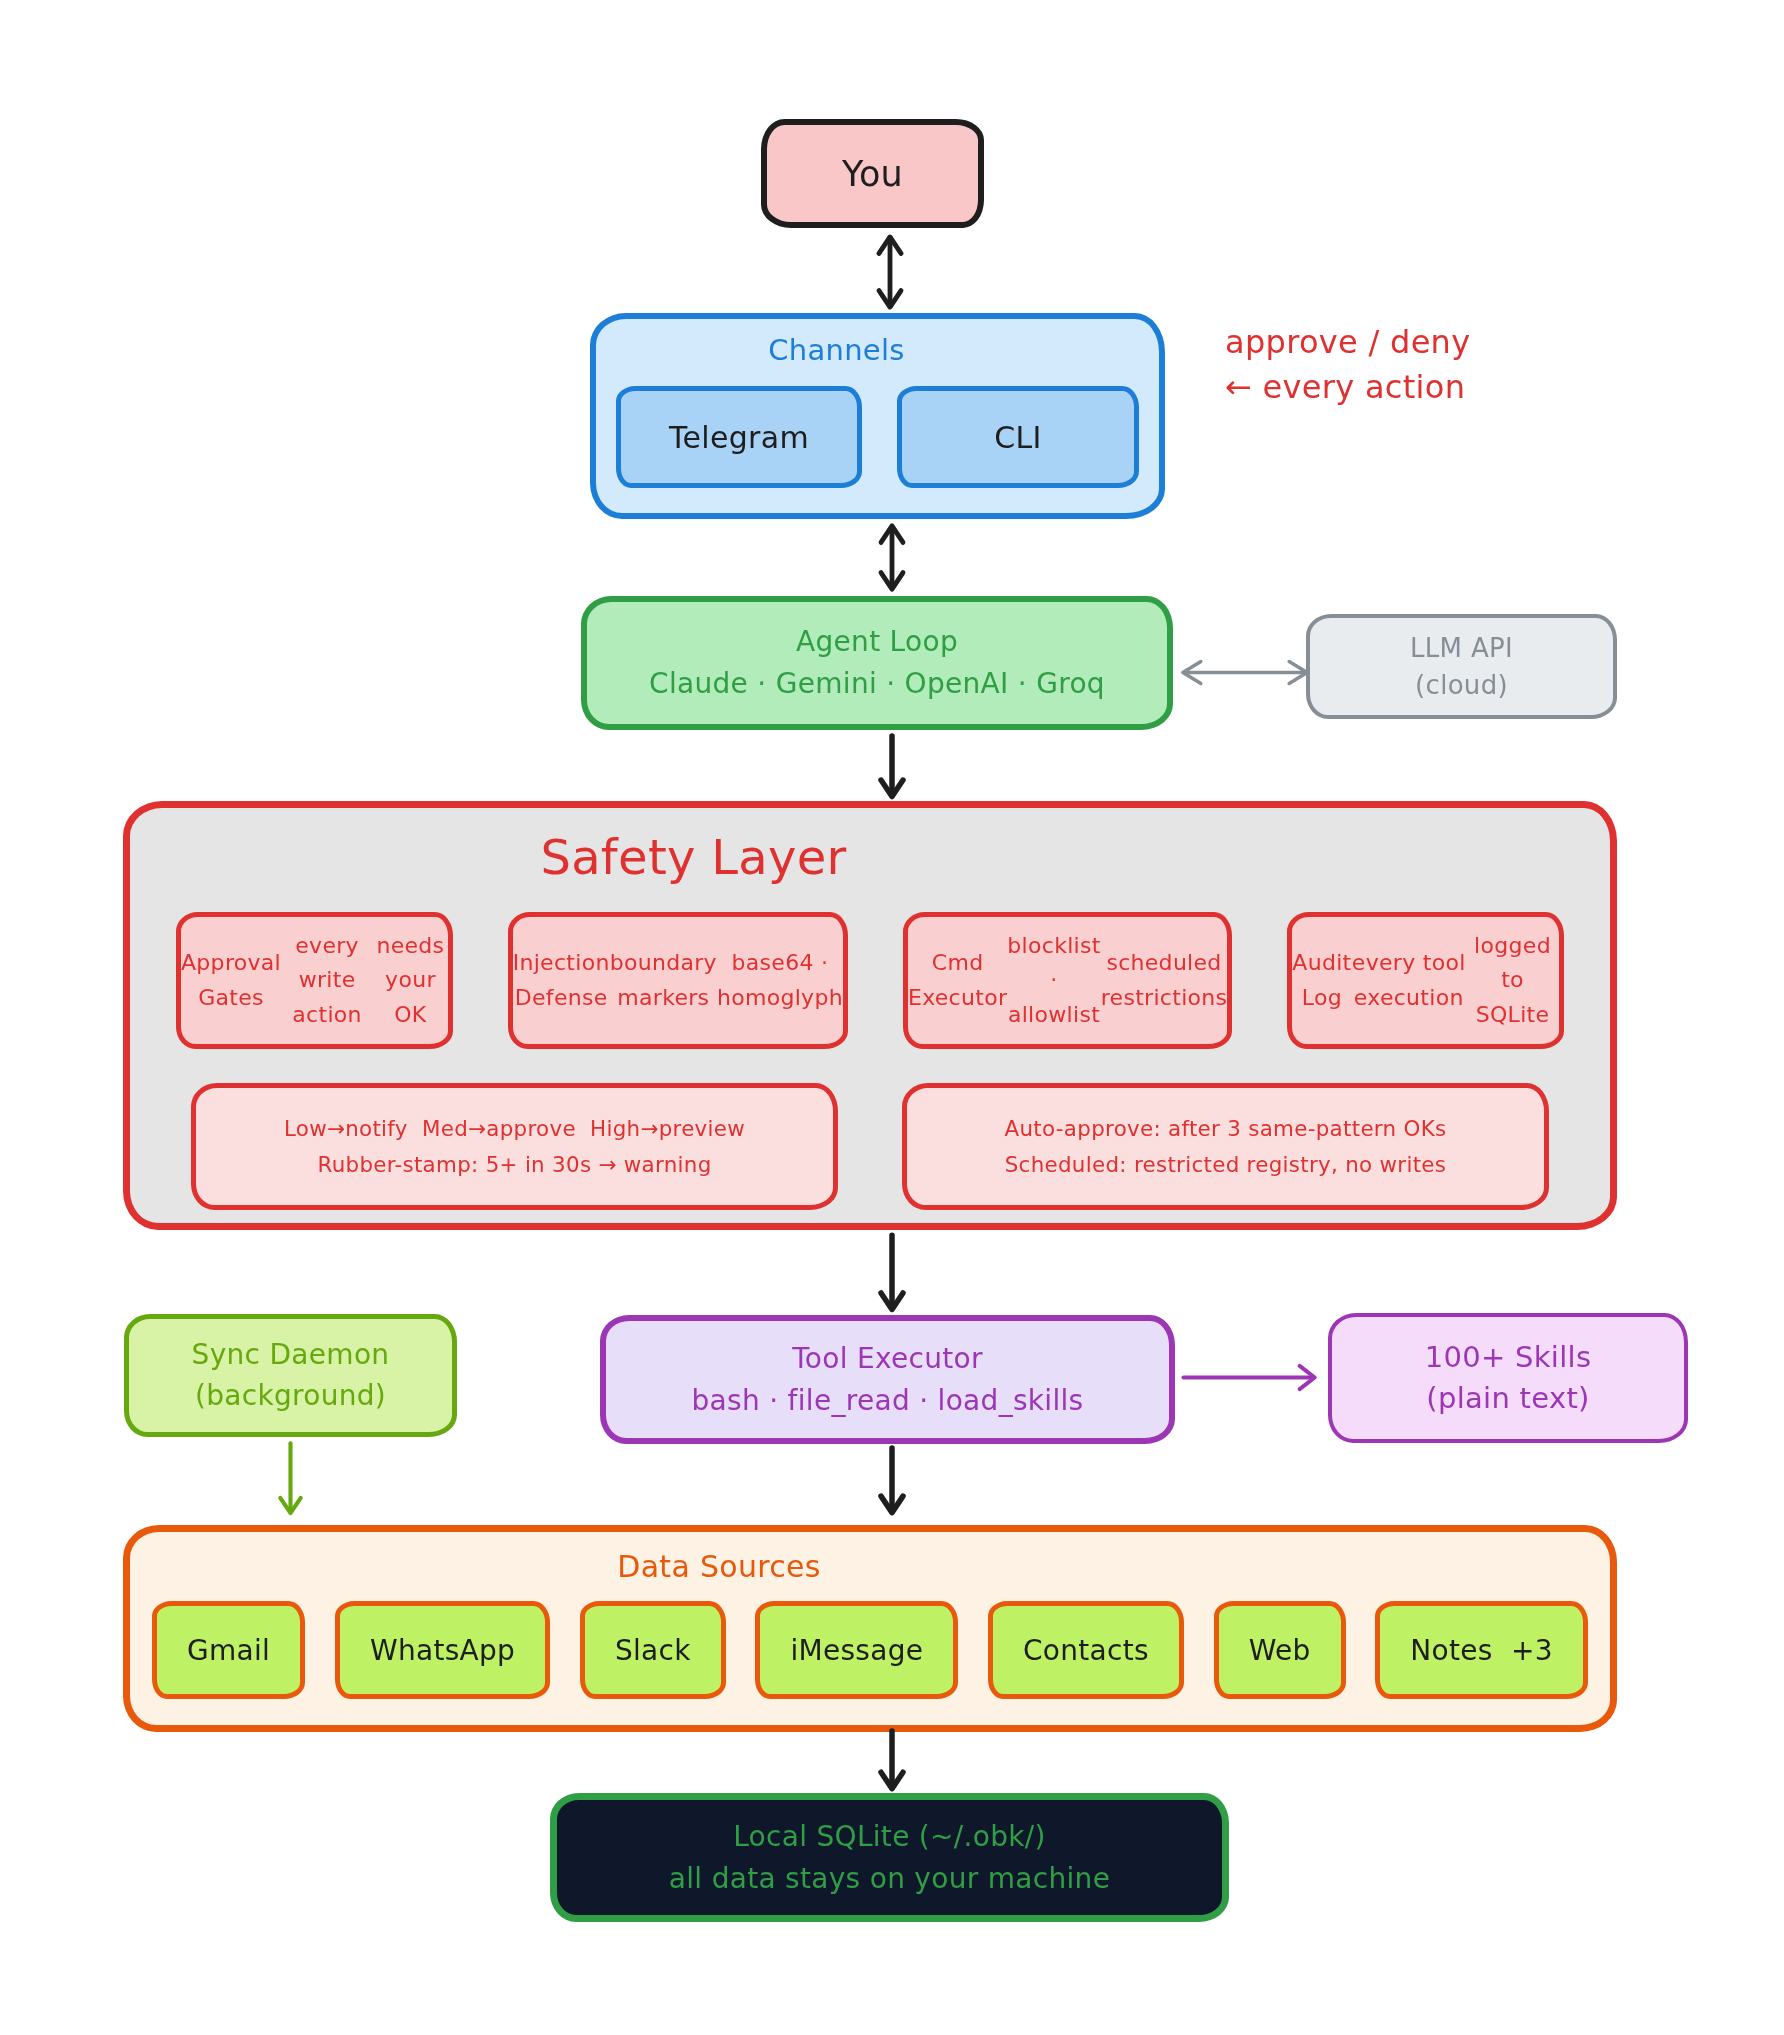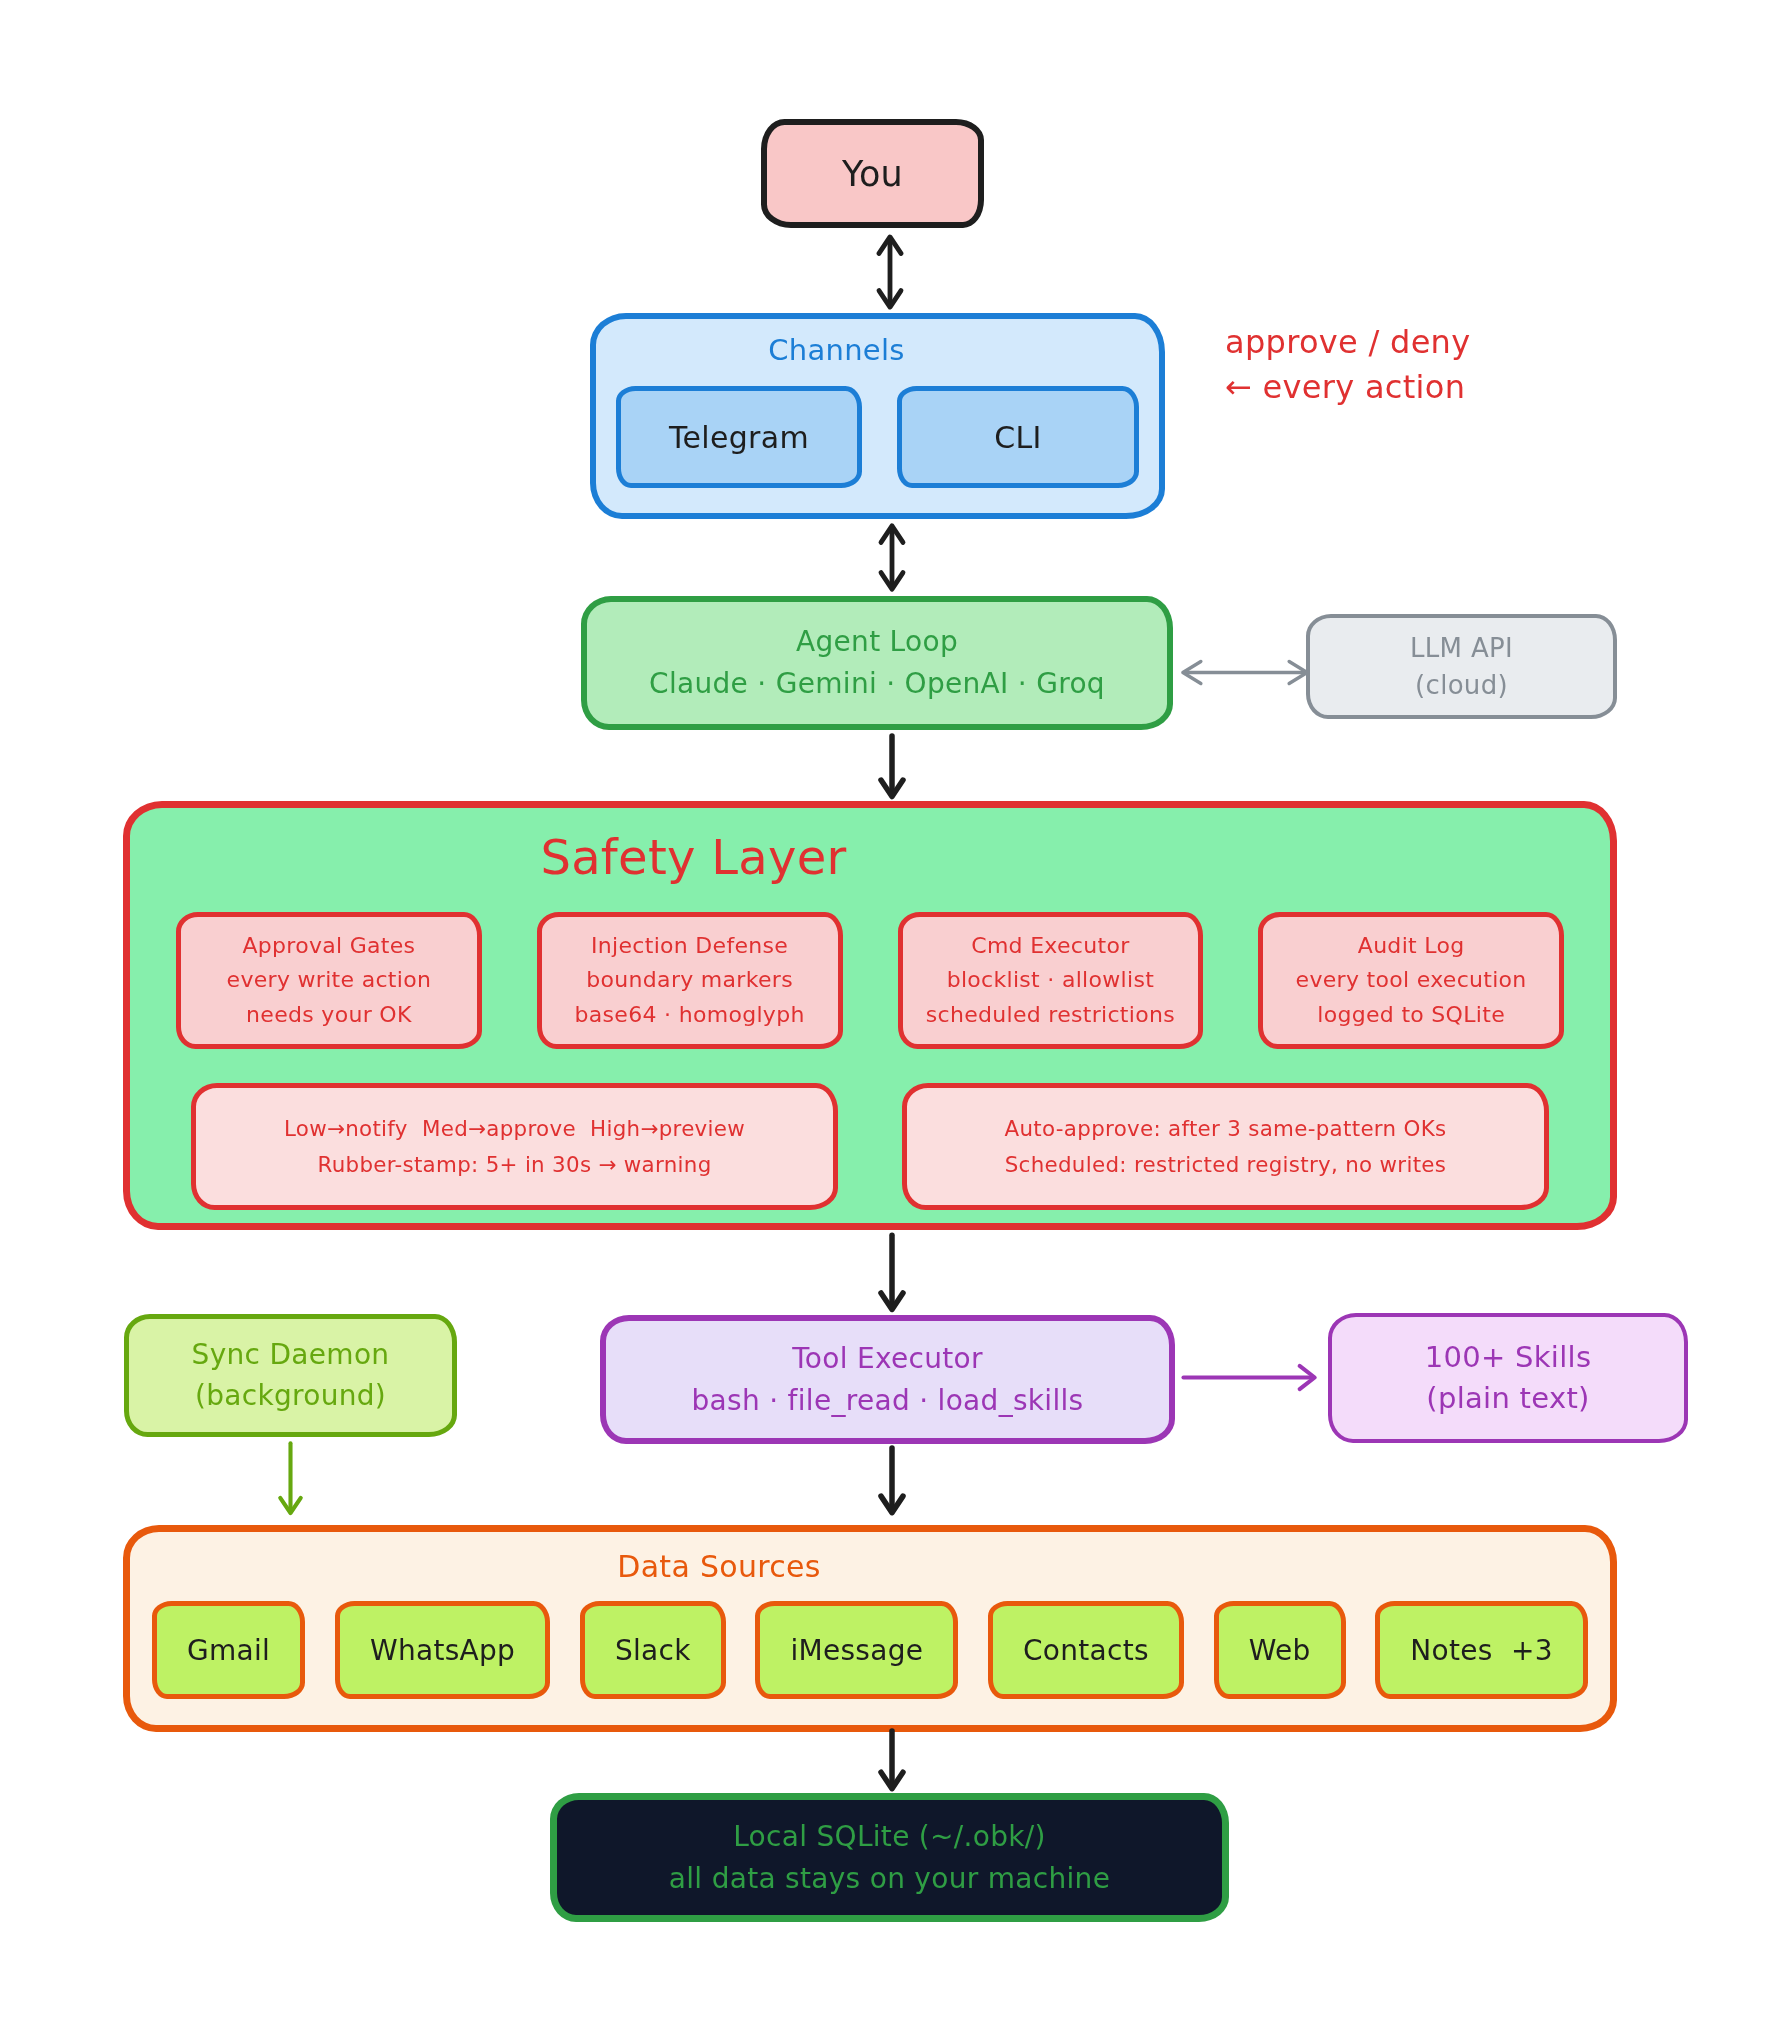--- a/index.html
+++ b/index.html
@@ -81,40 +81,40 @@
     left: 1306px; top: 614px; width: 311px; height: 105px;
     background: #e9ecef;
     border: 4.1px solid #868e96;
     border-radius: 25px 21px 26px 22px / 22px 26px 21px 25px;
     color: #868e96; font-size: 26px; line-height: 1.4;
   }
 
   
   .safety {
     left: 123px; top: 801px; width: 1494px; height: 429px;
-    background: #86efac;
+    background: #e5e5e5;
     border: 7.6px solid #e03131;
     border-radius: 39px 33px 40px 35px / 35px 40px 33px 39px;
     justify-content: flex-start;
   }
   .safety-title {
     position: absolute; top: 21px; left: 0; width: 1127px;
     text-align: center;
     color: #e03131; font-size: 48px;
   }
   .safety-cards {
     position: absolute; top: 104px; left: 0; right: 0;
     display: flex; gap: 55px; padding: 0 46px;
   }
   .safety-card {
     flex: 1; height: 137px;
     background: #f9cfd0;
     border: 5.5px solid #e03131;
     border-radius: 22px 18px 23.5px 19.4px / 19.4px 23.5px 18px 22px;
-    display: flex; flex-direction: column; align-items: center; justify-content: center;
+    display: flex; flex-direction: row; align-items: center; justify-content: center;
     color: #e03131; font-size: 22px; line-height: 1.55;
     text-align: center;
   }
   .safety-notes {
     position: absolute; top: 275px; left: 0; right: 0;
     display: flex; gap: 64px; padding: 0 61px;
   }
   .safety-note {
     flex: 1; height: 127px;
     background: #fbdede;

